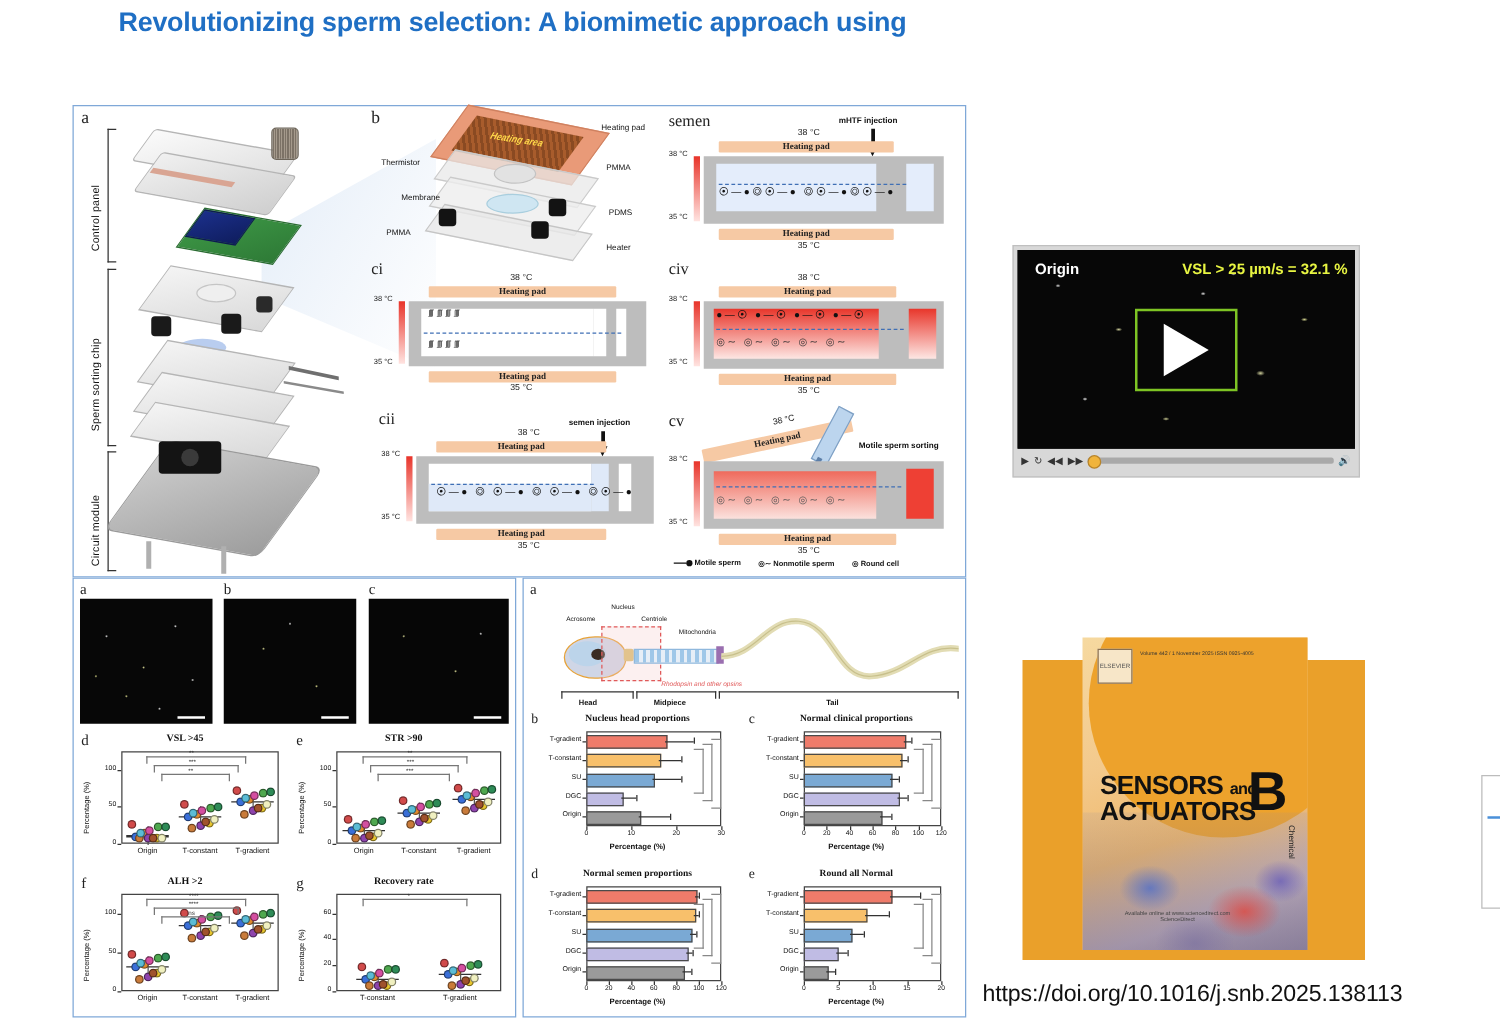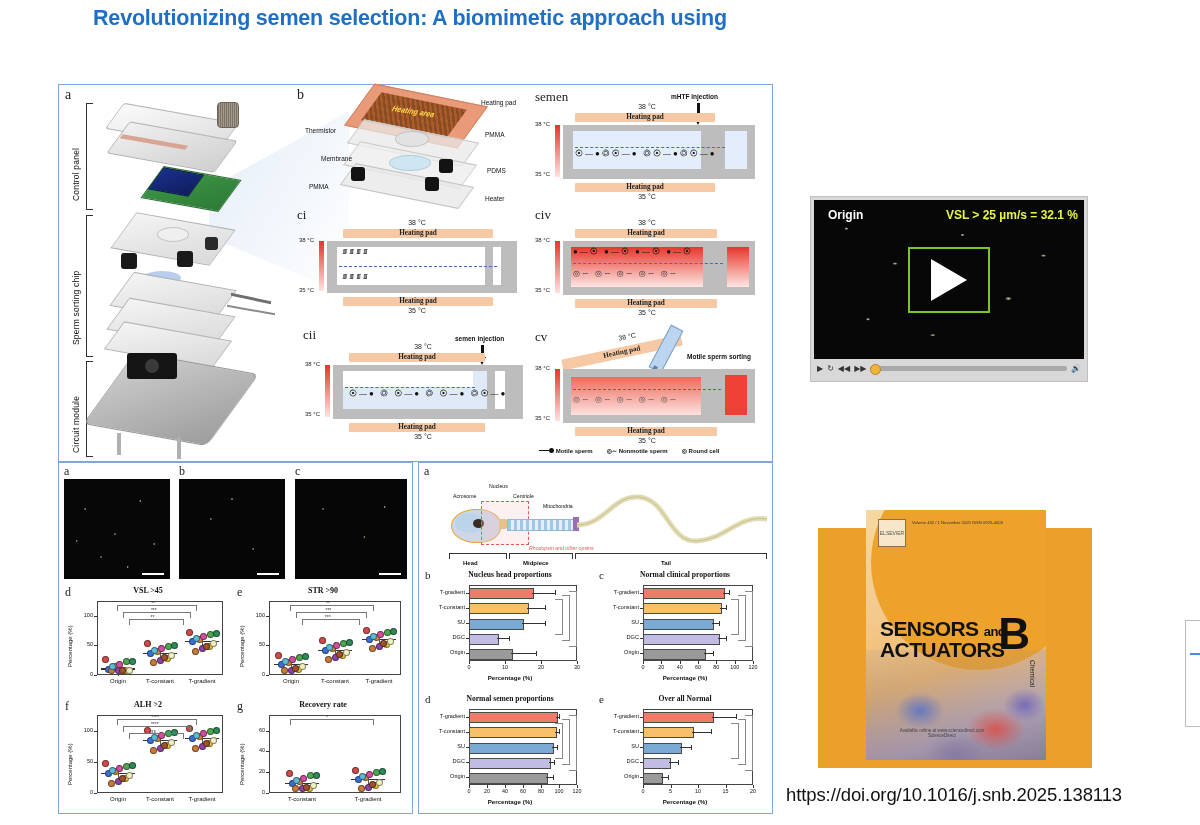--- a/index.html
+++ b/index.html
@@ -112,21 +112,21 @@
   .covtop{position:absolute;top:10px;font-size:4.2px;color:#333;}
   #covfoot{position:absolute;left:26px;bottom:22px;font-size:4.5px;color:#444;text-align:center;width:100px;}
   #doi{position:absolute;left:786px;top:784px;width:380px;font-size:18.5px;color:#111;letter-spacing:-0.1px;}
   #rightStub{position:absolute;left:1185px;top:620px;width:30px;height:105px;border:1px solid #bcbcbc;background:#fff;}
   #rightStubLine{position:absolute;left:1190px;top:653px;width:24px;height:2px;background:#4a90d9;}
 </style>
 </head>
 <body>
 
 <div class="title">
-  <div>Revolutionizing semen selection: A biomimetic approach using</div>
+  <div>Revolutionizing sperm selection: A biomimetic approach using</div>
 </div>
 
 <div class="panel-box" id="fig1">
 
   <div class="plabel" style="left:6px;top:2px;font-size:14px;">a</div>
 
   <div style="position:absolute;left:0;top:0;width:240px;height:378px;">
 
     <div class="brk" style="left:27px;top:18px;height:105px;"></div>
     <div class="brklab" style="left:12px;top:30px;height:86px;">Control panel</div>
@@ -752,21 +752,21 @@
         <div style="position: absolute; left: 136px; top: 94px; width: 1px; height: 3px; background: rgb(51, 51, 51);"></div>
         <div class="xnum" style="left: 144px; top: 97px; width: 20px;">120</div>
         <div style="position: absolute; left: 154px; top: 94px; width: 1px; height: 3px; background: rgb(51, 51, 51);"></div>
         <div class="xaxlab" style="left: 0px; top: 107px;">Percentage (%)</div>
         <div style="position: absolute; left: 146px; top: 24px; width: 7px; height: 54px; border-top: 0.7px solid rgb(136, 136, 136); border-right: 0.7px solid rgb(136, 136, 136); border-bottom: 0.7px solid rgb(136, 136, 136);"></div>
         <div style="position: absolute; left: 139px; top: 28px; width: 7px; height: 44px; border-top: 0.7px solid rgb(136, 136, 136); border-right: 0.7px solid rgb(136, 136, 136); border-bottom: 0.7px solid rgb(136, 136, 136);"></div>
         <div style="position: absolute; left: 132px; top: 32px; width: 7px; height: 34px; border-top: 0.7px solid rgb(136, 136, 136); border-right: 0.7px solid rgb(136, 136, 136); border-bottom: 0.7px solid rgb(136, 136, 136);"></div>
       </div>
       <div class="barchart" style="left: 178px; top: 124px; width: 176px; height: 124px;">
         <div class="plabel" style="left: 2px; top: 2px; font-size: 11px;">e</div>
-        <div class="bctitle" style="left: 0px; top: 3px;">Over all Normal</div>
+        <div class="bctitle" style="left: 0px; top: 3px;">Round all Normal</div>
         <div class="axisbox" style="left: 46px; top: 18px; width: 110px; height: 76px;"></div>
         <div class="catlab" style="left: 2px; top: 21.6px; width: 40px;">T-gradient</div>
         <div style="position: absolute; left: 43px; top: 25.6px; width: 3px; height: 1px; background: rgb(51, 51, 51);"></div>
         <div class="hbar" style="left: 46px; top: 21.1px; width: 69.3px; background: rgb(239, 123, 106);"></div>
         <div class="herr" style="left: 115.3px; top: 25.6px; width: 23.65px;"></div>
         <div class="herrcap" style="left: 138.95px; top: 23.1px;"></div>
         <div class="catlab" style="left: 2px; top: 36.8px; width: 40px;">T-constant</div>
         <div style="position: absolute; left: 43px; top: 40.8px; width: 3px; height: 1px; background: rgb(51, 51, 51);"></div>
         <div class="hbar" style="left: 46px; top: 36.3px; width: 48.95px; background: rgb(248, 192, 107);"></div>
         <div class="herr" style="left: 94.95px; top: 40.8px; width: 19.25px;"></div>

